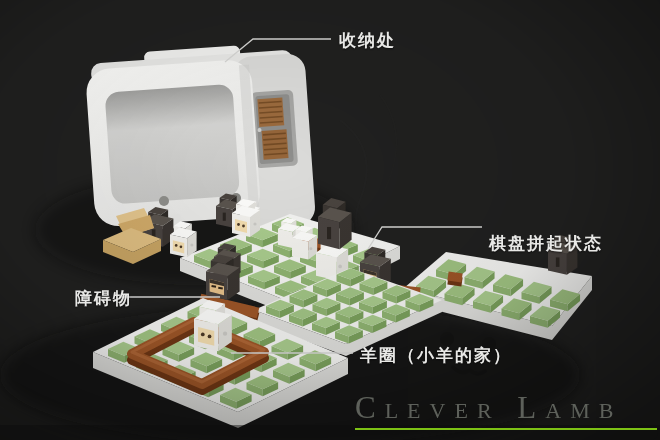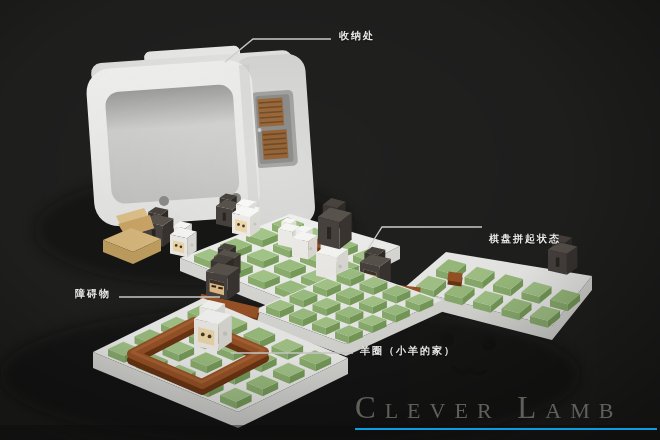--- a/index.html
+++ b/index.html
@@ -3,28 +3,28 @@
 <meta charset="utf-8">
 <style>
   html,body{margin:0;padding:0;background:#111;}
   .stage{
     position:relative;width:660px;height:440px;overflow:hidden;
     background:#212120;
     font-family:"Liberation Sans", sans-serif;
   }
   .stage svg{position:absolute;left:0;top:0;}
   .callout{
-    position:absolute;color:#e8e8e6;font-size:10px;font-weight:600;
+    position:absolute;color:#e8e8e6;font-size:17px;font-weight:600;
     letter-spacing:2px;white-space:nowrap;text-shadow:0 1px 2px rgba(0,0,0,.6);
   }
   .watermark{
     position:absolute;left:355px;top:392px;width:302px;
     font-family:"Liberation Serif", serif;
     font-variant:small-caps;font-size:31px;letter-spacing:9px;line-height:1;
-    color:#62665f;border-bottom:2px solid #0ea5e9;padding-bottom:5px;
+    color:#62665f;border-bottom:2px solid #84cc16;padding-bottom:5px;
     white-space:nowrap;opacity:.95;
   }
 </style>
 </head>
 <body>
 
 <div class="stage">
 
 <svg width="660" height="440" viewBox="0 0 660 440">
   <defs>

